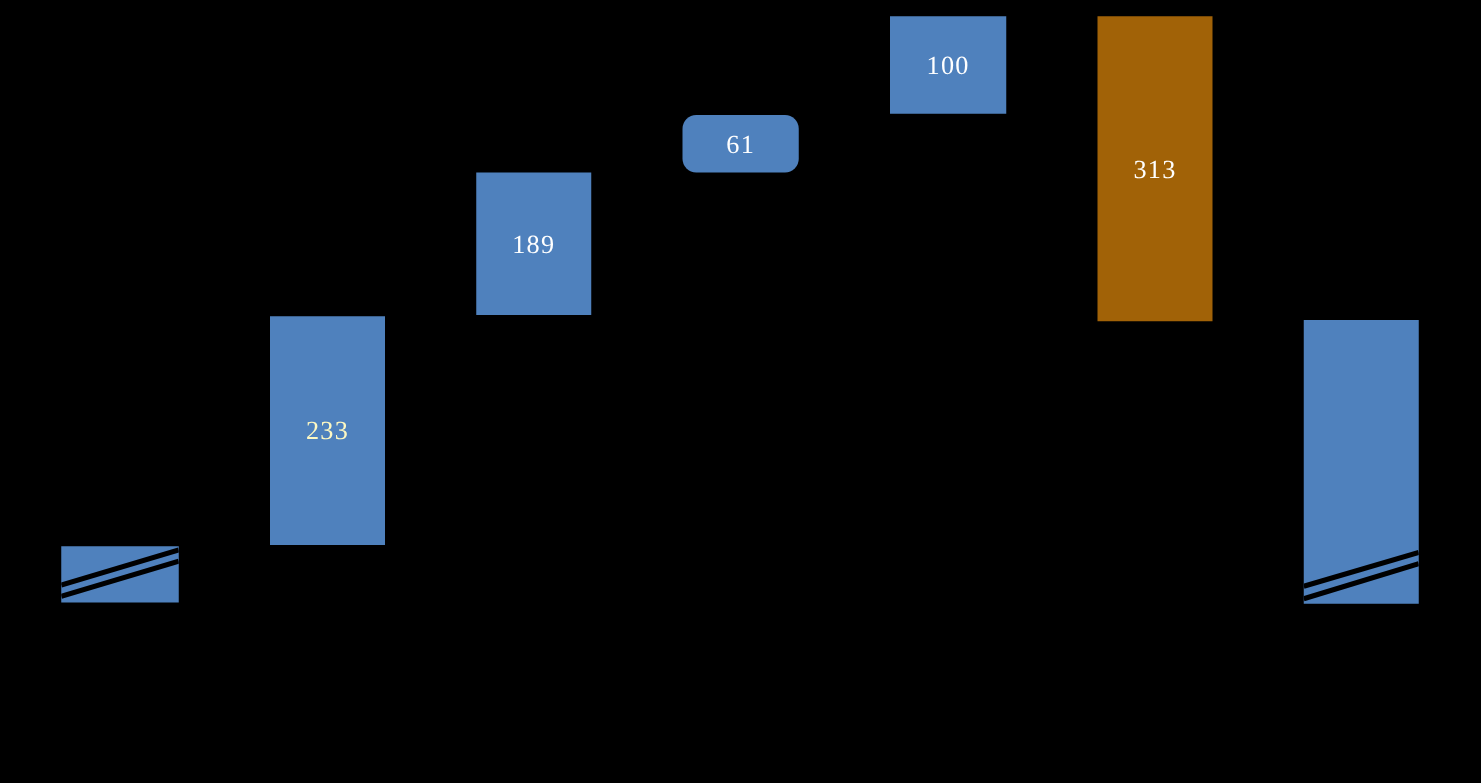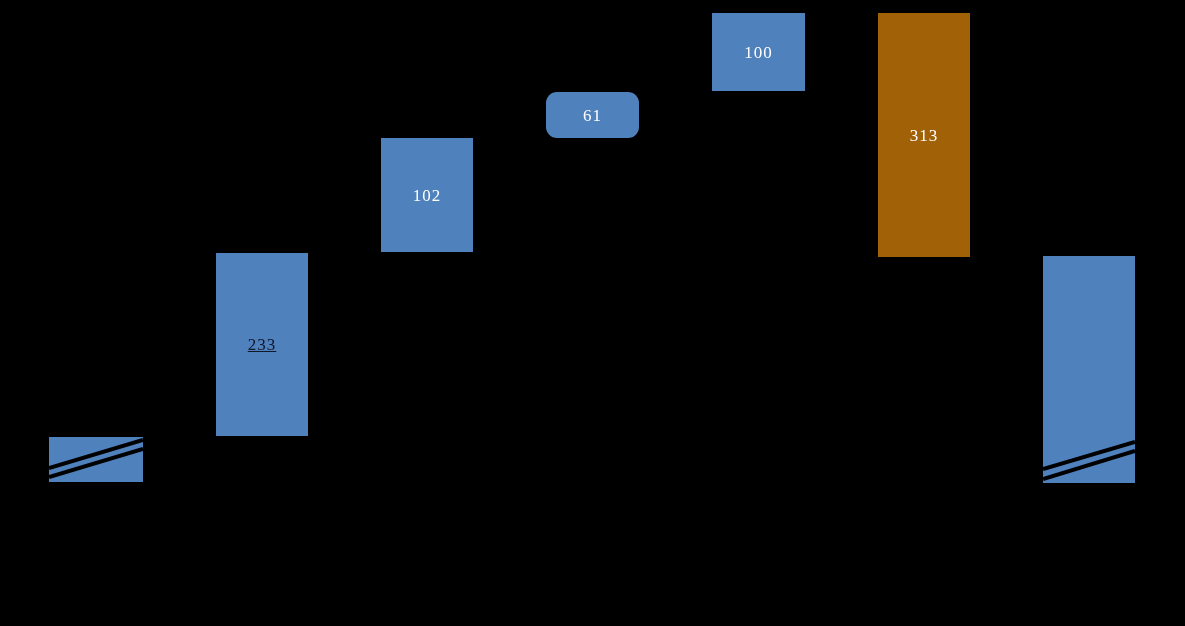--- a/index.html
+++ b/index.html
@@ -15,21 +15,21 @@
     font-family: "Liberation Serif", "DejaVu Serif", serif;
   }
   .bar {
     position: absolute;
     display: flex;
     align-items: center;
     justify-content: center;
   }
   .bar-label {
     color: #FFFFFF;
-    font-size: 17px;
+    font-size: 21px;
     letter-spacing: 1px;
     line-height: 1;
     user-select: none;
   }
   .break-svg {
     position: absolute;
     left: 0;
     top: 0;
     width: 100%;
     height: 100%;
@@ -40,24 +40,24 @@
 <body>
 
 <div id="chart-canvas" style="background: rgb(0, 0, 0);">
     <div class="bar" style="left: 49px; top: 437px; width: 94px; height: 45px; background: rgb(79, 129, 189);">
       <svg class="break-svg" viewBox="0 0 94 45" preserveAspectRatio="none">
         <line x1="0" y1="31" x2="94" y2="3" stroke="#000000" stroke-width="4"></line>
         <line x1="0" y1="40" x2="94" y2="12" stroke="#000000" stroke-width="4"></line>
       </svg>
     </div>
     <div class="bar" style="left: 216px; top: 253px; width: 92px; height: 183px; background: rgb(79, 129, 189);">
-      <span class="bar-label" style="color: #0f172a; text-decoration: underline;">233</span>
+      <span class="bar-label" style="color: #fef9c3;">233</span>
     </div>
     <div class="bar" style="left: 381px; top: 138px; width: 92px; height: 114px; background: rgb(79, 129, 189);">
-      <span class="bar-label" style="color: rgb(255, 255, 255);">102</span>
+      <span class="bar-label" style="color: rgb(255, 255, 255);">189</span>
     </div>
     <div class="bar" style="left: 546px; top: 92px; width: 93px; height: 46px; background: rgb(79, 129, 189); border-radius: 11px;">
       <span class="bar-label" style="color: rgb(255, 255, 255);">61</span>
     </div>
     <div class="bar" style="left: 712px; top: 13px; width: 93px; height: 78px; background: rgb(79, 129, 189);">
       <span class="bar-label" style="color: rgb(255, 255, 255);">100</span>
     </div>
     <div class="bar" style="left: 878px; top: 13px; width: 92px; height: 244px; background: #a16207;">
       <span class="bar-label" style="color: rgb(255, 255, 255);">313</span>
     </div>

